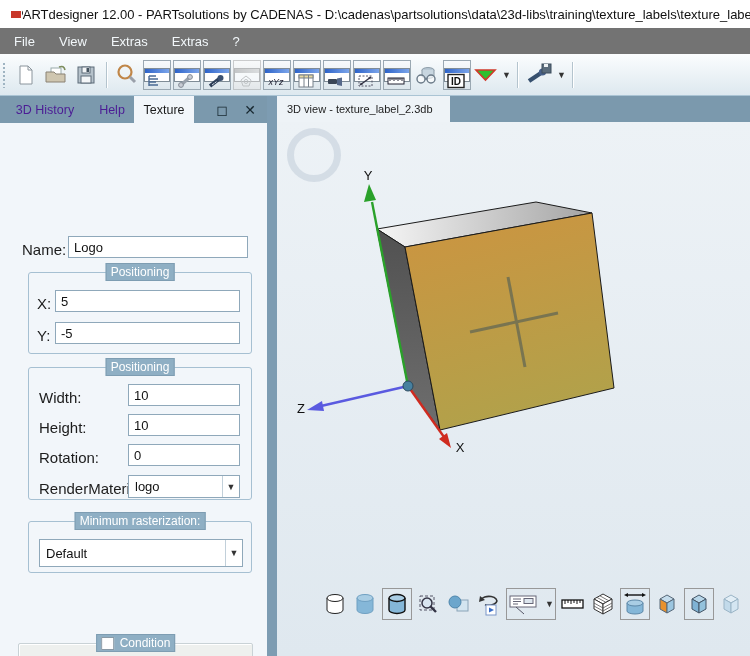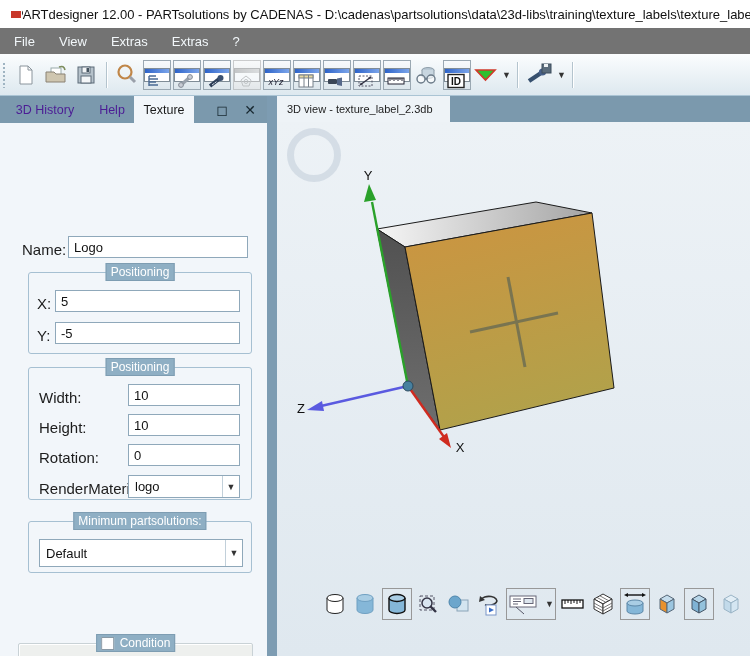--- a/index.html
+++ b/index.html
@@ -302,21 +302,21 @@
     <label class="fld" style="left:10px; top:81px;">Rotation:</label>
     <input class="inp" style="left: 99px; top: 76px; width: 112px; height: 22px;" value="0">
     <label class="fld" style="left:10px; top:112px;">RenderMaterial:</label>
     <div class="dd" style="left:99px; top:107px; width:112px; height:23px;">
       <span>logo</span>
       <span class="dd-caret">▼</span>
     </div>
   </div>
 
   <div class="grp" style="left:28px; top:425px; width:224px; height:52px;">
-    <span class="badge">Minimum partsolutions:</span>
+    <span class="badge">Minimum rasterization:</span>
     <div class="dd" style="left:10px; top:17px; width:204px; height:28px;">
       <span>Default</span>
       <span class="dd-caret">▼</span>
     </div>
   </div>
 
   <div id="condition-box">
     <span class="badge">
       <span class="checkbox"></span>
       <span>Condition</span>

